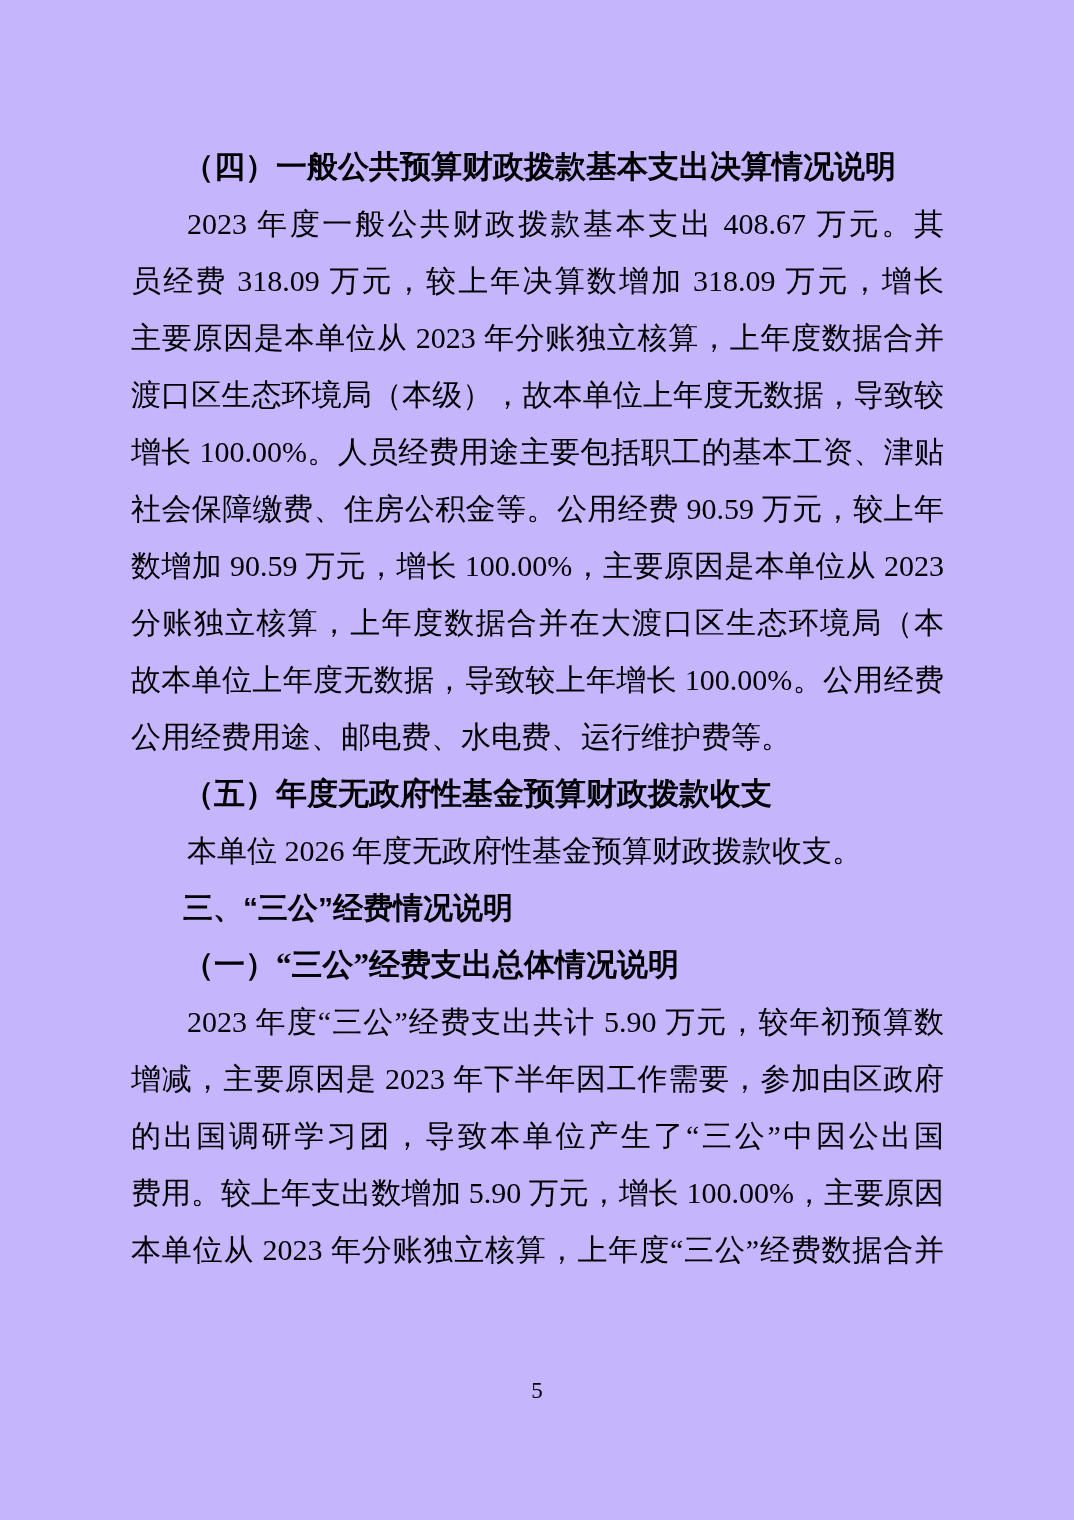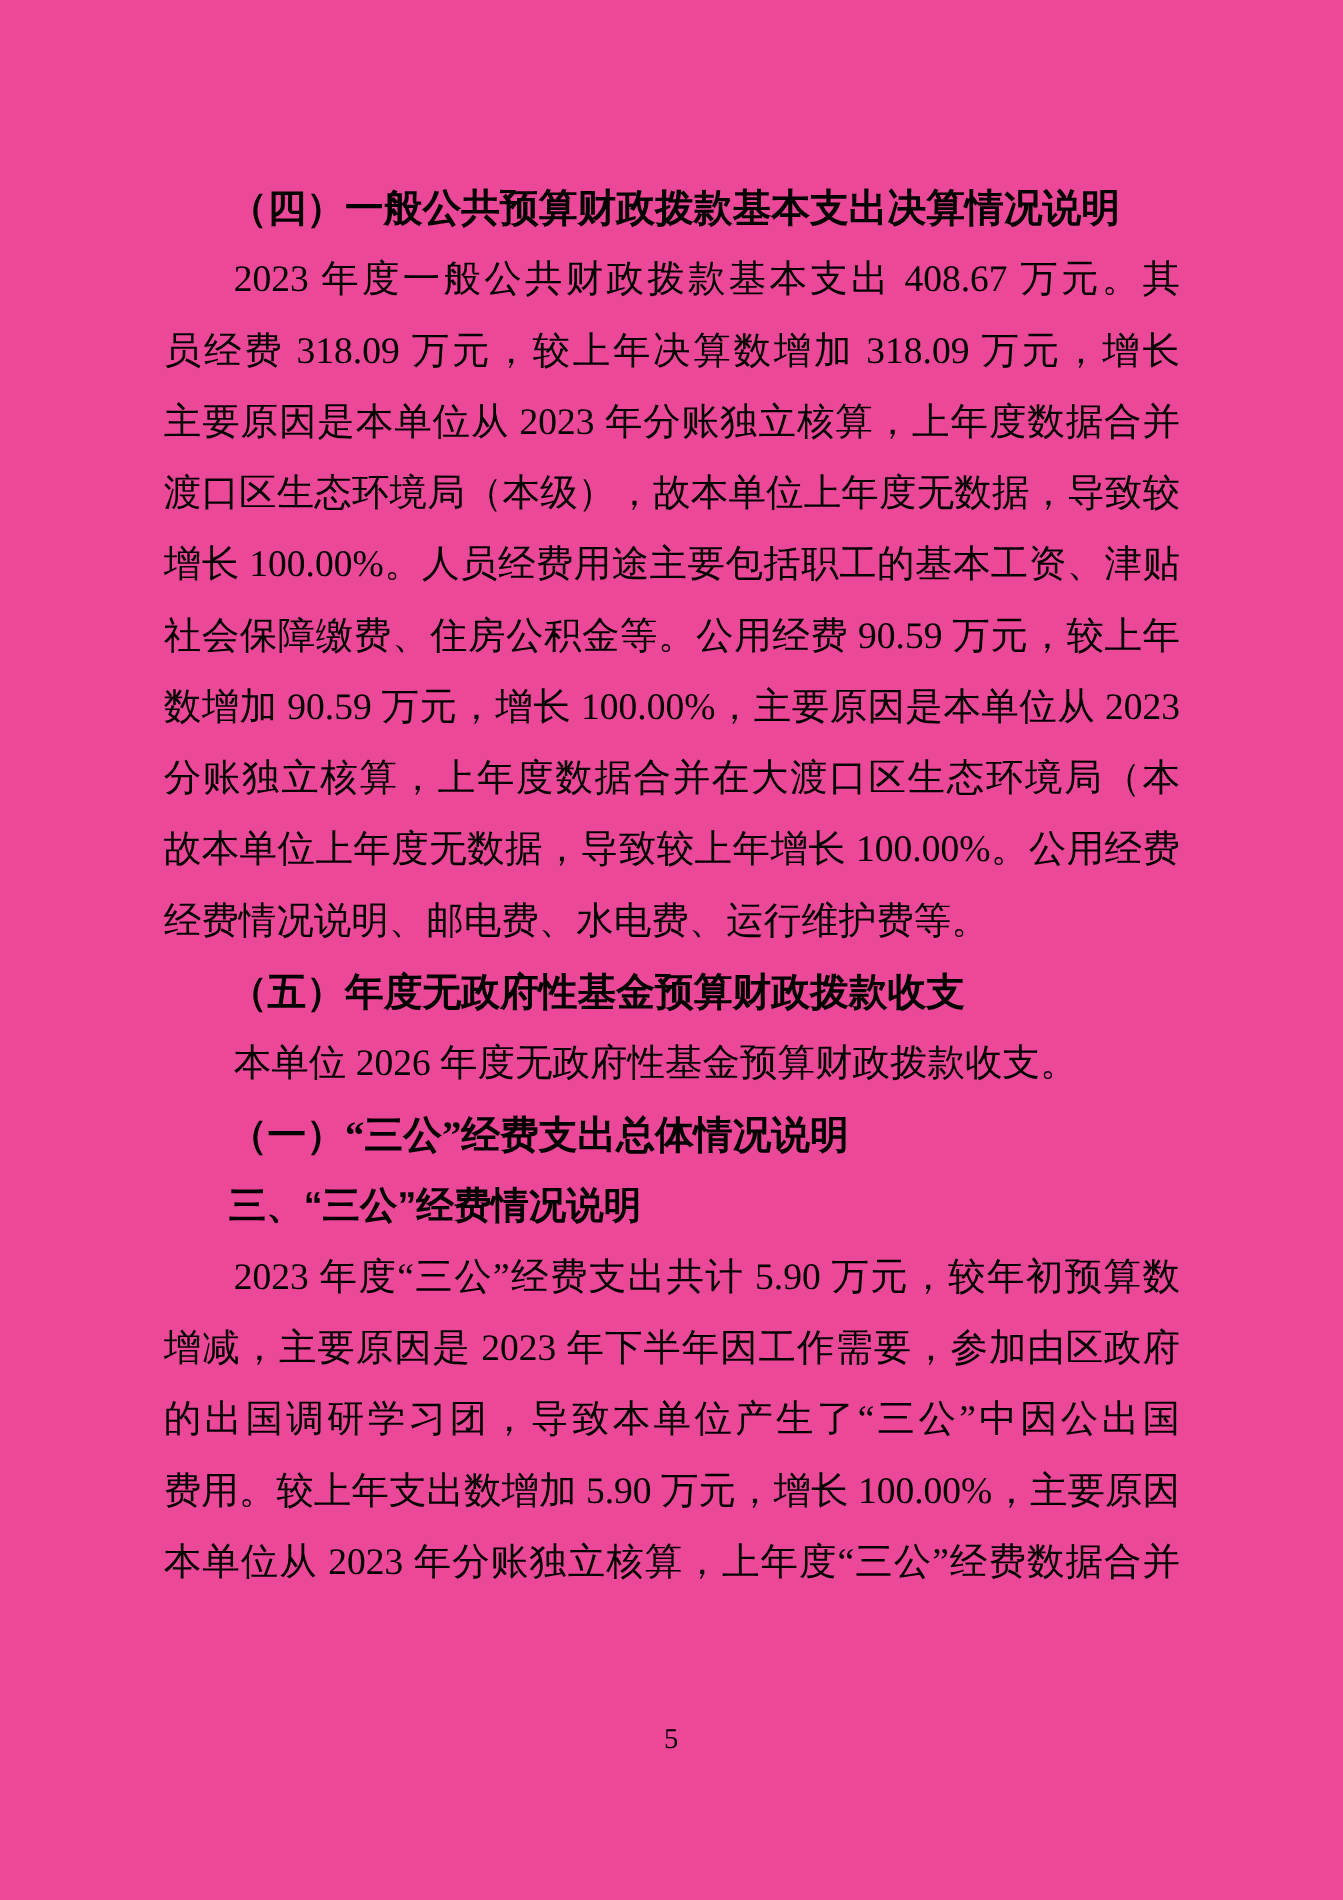--- a/index.html
+++ b/index.html
@@ -12,21 +12,21 @@
     position: relative;
     background: #ffffff;
     color: #000000;
     font-family: "Liberation Serif", "DejaVu Serif", serif;
   }
   .page {
     position: absolute;
     left: 0; top: 0;
     width: 1074px;
     height: 1520px;
-    background: #ec4899;
+    background: #c4b5fd;
     overflow: hidden;
   }
   .content {
     position: absolute;
     left: 131px;
     top: 138px;
     width: 813px;
   }
   .line {
     height: 57px;
@@ -84,34 +84,34 @@
     <div>
       <div class="line full indent">2023 年度一般公共财政拨款基本支出 408.67 万元。其中：人</div>
       <div class="line full">员经费 318.09 万元，较上年决算数增加 318.09 万元，增长 100.00%，</div>
       <div class="line full">主要原因是本单位从 2023 年分账独立核算，上年度数据合并在大</div>
       <div class="line full">渡口区生态环境局（本级），故本单位上年度无数据，导致较上年</div>
       <div class="line full">增长 100.00%。人员经费用途主要包括职工的基本工资、津贴补贴、</div>
       <div class="line full">社会保障缴费、住房公积金等。公用经费 90.59 万元，较上年决算</div>
       <div class="line full">数增加 90.59 万元，增长 100.00%，主要原因是本单位从 2023 年</div>
       <div class="line full">分账独立核算，上年度数据合并在大渡口区生态环境局（本级），</div>
       <div class="line full">故本单位上年度无数据，导致较上年增长 100.00%。公用经费用途</div>
-      <div class="line short">经费情况说明、邮电费、水电费、运行维护费等。</div>
+      <div class="line short">公用经费用途、邮电费、水电费、运行维护费等。</div>
     </div>
 
     <div class="line heading kai">（五）年度无政府性基金预算财政拨款收支</div>
 
     <div>
       <div class="line short indent">本单位 2026 年度无政府性基金预算财政拨款收支。</div>
     </div>
 
 
 
+    <div class="line heading hei">三、“三公”经费情况说明</div>
+
     <div class="line heading kai">（一）“三公”经费支出总体情况说明</div>
-
-    <div class="line heading hei">三、“三公”经费情况说明</div>
 
     <div>
       <div class="line full indent">2023 年度“三公”经费支出共计 5.90 万元，较年初预算数无</div>
       <div class="line full">增减，主要原因是 2023 年下半年因工作需要，参加由区政府组织</div>
       <div class="line full">的出国调研学习团，导致本单位产生了“三公”中因公出国（境）</div>
       <div class="line full">费用。较上年支出数增加 5.90 万元，增长 100.00%，主要原因是</div>
       <div class="line full">本单位从 2023 年分账独立核算，上年度“三公”经费数据合并在</div>
     </div>
 
   </div>

